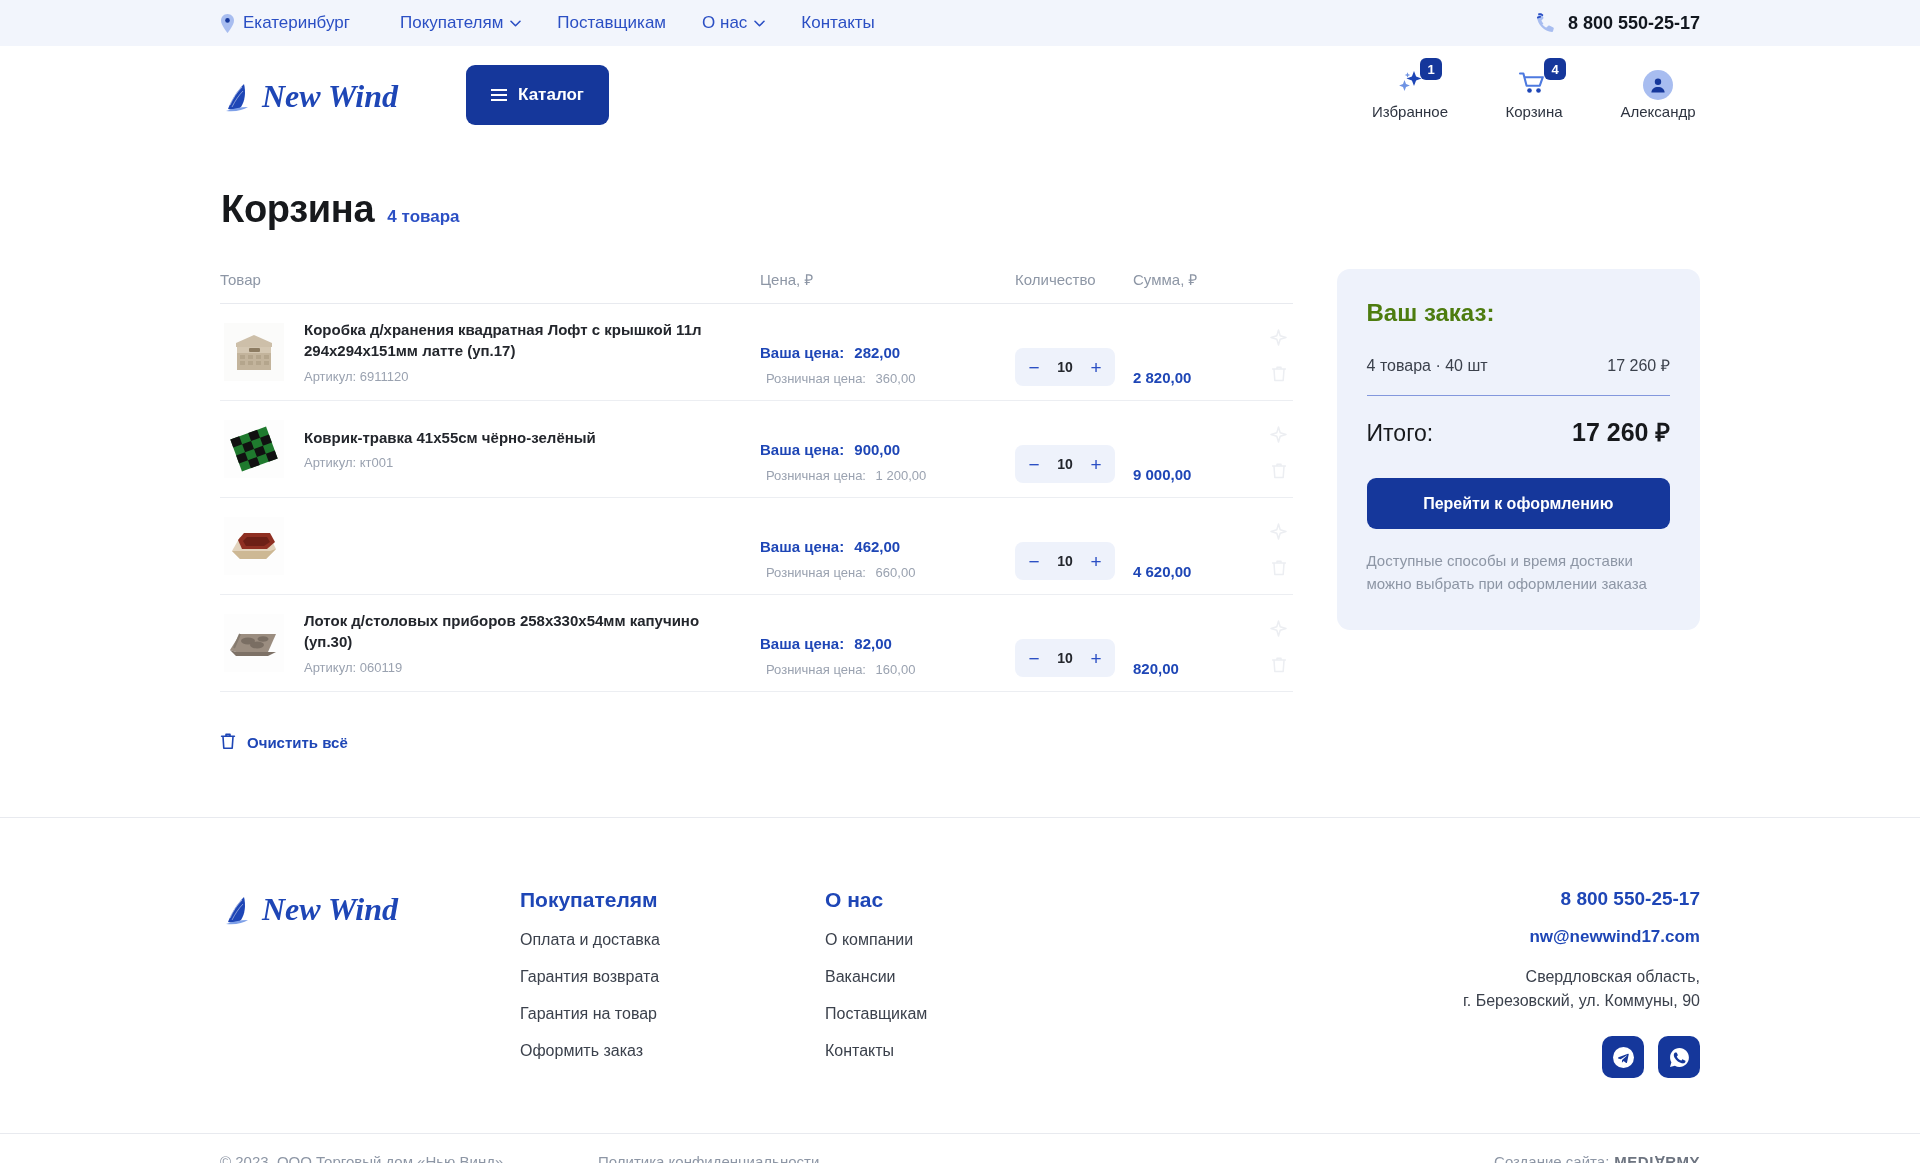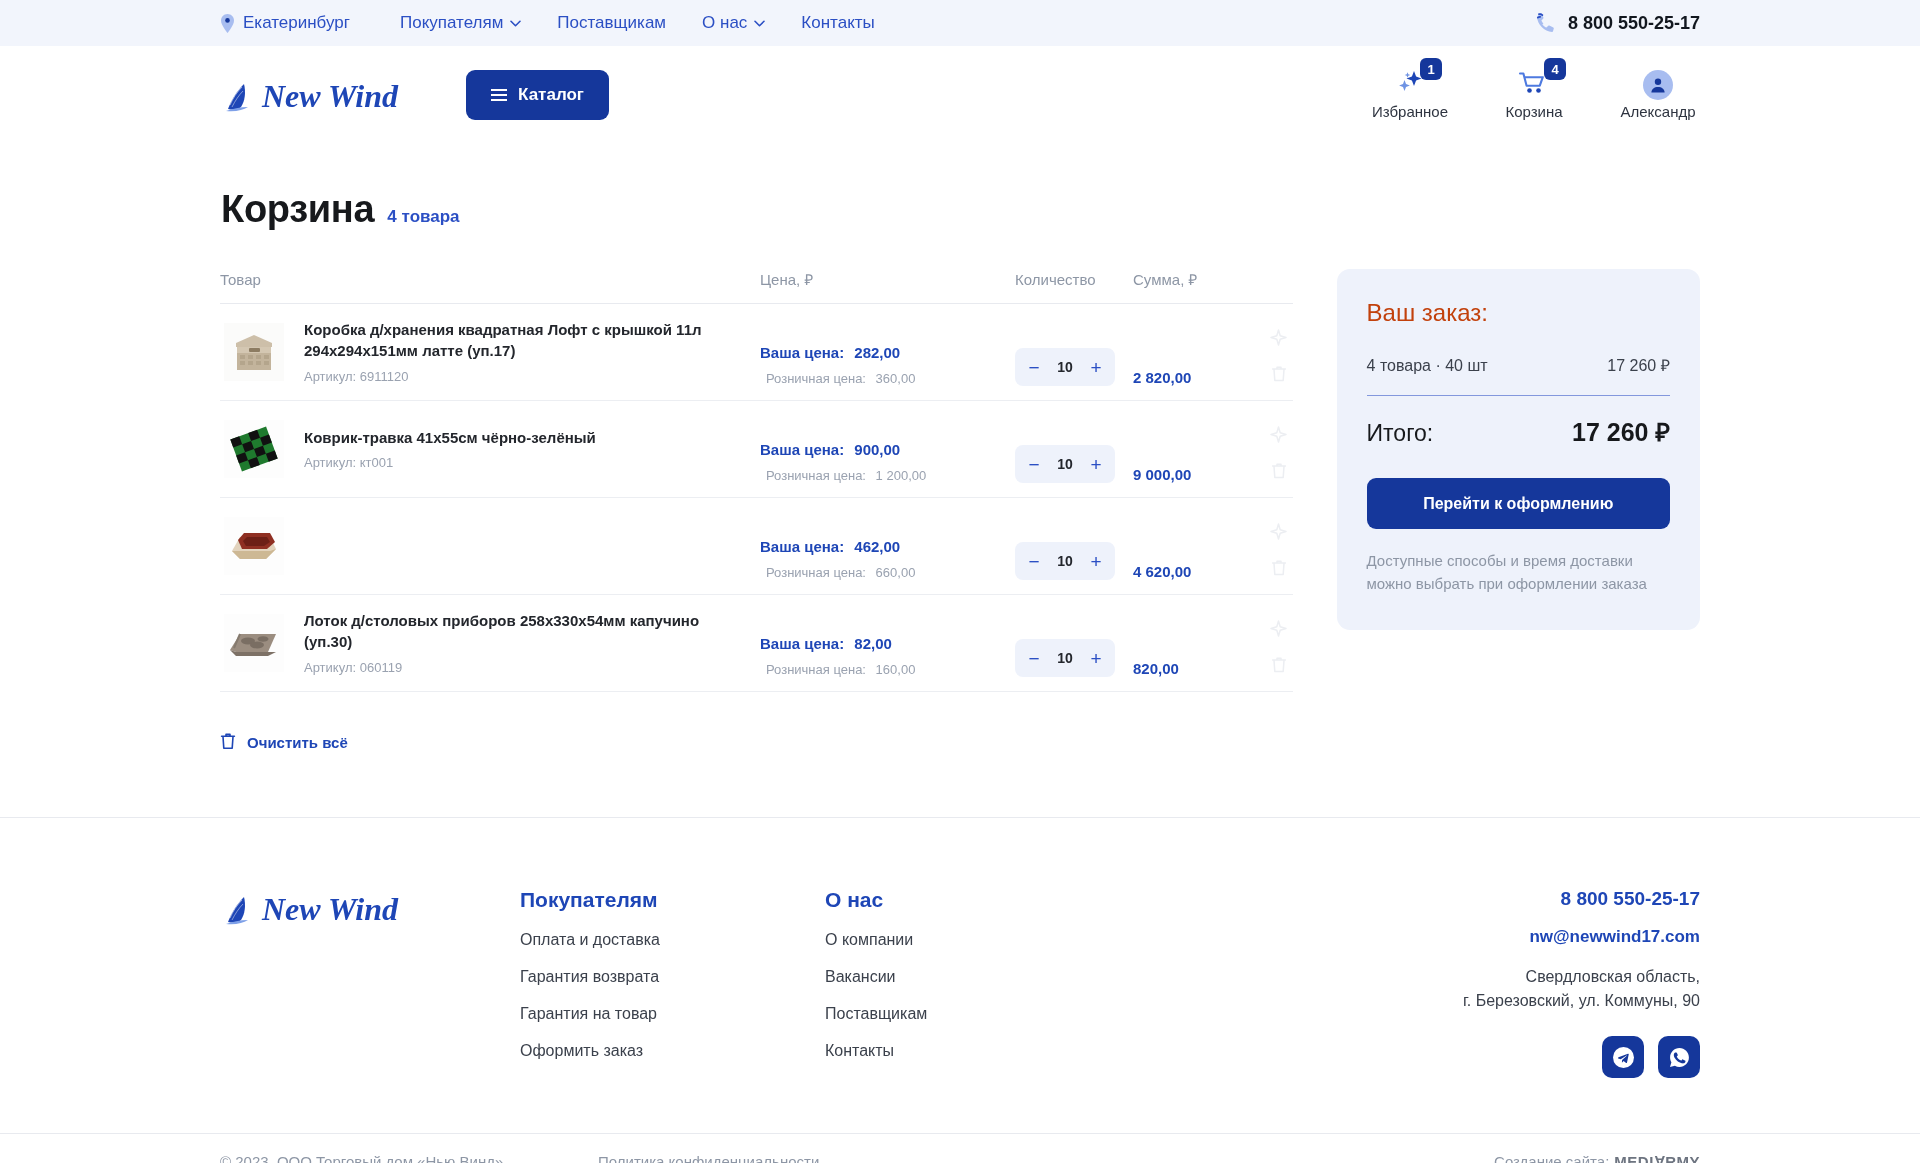--- a/index.html
+++ b/index.html
@@ -50,21 +50,21 @@
   .header { height: 98px; background: #fff; }
   .header-inner {
     width: 1480px; margin: 0 auto; height: 98px;
     display: flex; align-items: center;
   }
   .logo { display: flex; align-items: center; cursor: pointer; }
   .logo svg { display: block; }
 
   .catalog-btn {
     margin-left: 28px;
-    width: 143px; height: 50px;
+    width: 143px; height: 60px;
     background: #15379b; color: #fff;
     border: none; border-radius: 9px;
     display: flex; align-items: center; justify-content: center; gap: 11px;
     font-size: 17px; font-weight: bold; cursor: pointer;
     font-family: "Liberation Sans", sans-serif;
   }
   .burger { display: flex; flex-direction: column; gap: 3px; }
   .burger i { display: block; width: 16px; height: 2px; background: #fff; }
 
   .search-box {
@@ -177,21 +177,21 @@
     display: inline-flex; align-items: center; gap: 11px;
     margin-top: 40px; cursor: pointer;
     font-size: 15px; font-weight: bold; color: #1e46b6;
   }
 
   
   .order-card {
     background: #eef2fb; border-radius: 13px;
     padding: 30px 30px 34px;
   }
-  .order-title { font-size: 24px; font-weight: normal; color: #c2410c; }
+  .order-title { font-size: 24px; font-weight: bold; color: #4d7c0f; }
   .order-line {
     display: flex; justify-content: space-between; align-items: baseline;
     margin-top: 27px; font-size: 16px; color: #3b414c;
   }
   .order-sep { height: 1px; background: #2b4fc4; margin: 19px 0 0; opacity: .55; }
   .order-total {
     display: flex; justify-content: space-between; align-items: baseline;
     margin-top: 18px;
   }
   .order-total-label { font-size: 23px; font-weight: normal; color: #17191c; }

